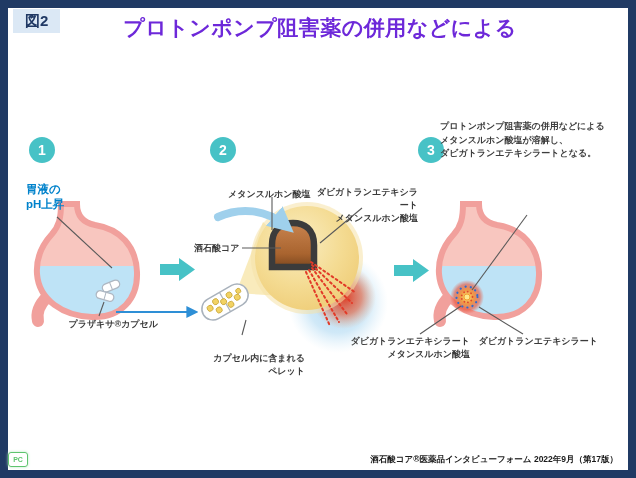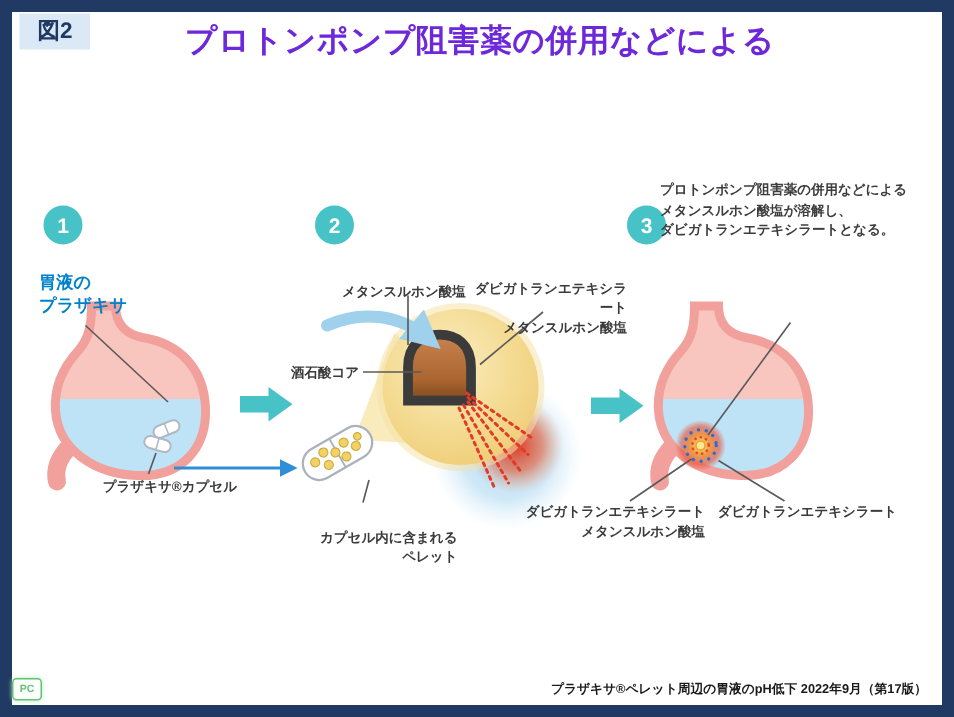--- a/index.html
+++ b/index.html
@@ -172,31 +172,31 @@
     <div class="abs txt step-circle" style="left:21px;top:129px;">1</div>
 
     <div class="abs txt step-circle" style="left:202px;top:129px;">2</div>
 
     <div class="abs txt step-circle" style="left:410px;top:129px;">3</div>
     <div class="abs txt step-text ml" style="left:432px;top:112px;width:190px;">プロトンポンプ阻害薬の併用などによる
 メタンスルホン酸塩が溶解し、
 ダビガトランエテキシラートとなる。</div>
 
     <div class="abs txt ph-blue ml" style="left:18px;top:174px;">胃液の
-プラザキサ</div>
+pH上昇</div>
     <div class="abs txt lbl lbl-c" style="left:40px;top:310px;width:110px;">プラザキサ®カプセル</div>
 
     <div class="abs txt lbl" style="left:220px;top:180px;">メタンスルホン酸塩</div>
     <div class="abs txt lbl lbl-c ml" style="left:300px;top:178px;width:110px;">ダビガトランエテキシラート
 メタンスルホン酸塩</div>
     <div class="abs txt lbl" style="left:186px;top:234px;">酒石酸コア</div>
     <div class="abs txt lbl lbl-c ml" style="left:177px;top:329px;width:120px;margin-top:15px;">カプセル内に含まれる
 ペレット</div>
 
     <div class="abs txt lbl lbl-c ml" style="left:337px;top:327px;width:125px;">ダビガトランエテキシラート
 メタンスルホン酸塩</div>
     <div class="abs txt lbl lbl-c" style="left:460px;top:327px;width:130px;">ダビガトランエテキシラート</div>
 
-    <div class="abs txt footer" style="right:10px;top:446px;width:320px;">プラザキサ®ペレット周辺の胃液のpH低下 2022年9月（第17版）</div>
+    <div class="abs txt footer" style="right:10px;top:446px;width:320px;">酒石酸コア®医薬品インタビューフォーム 2022年9月（第17版）</div>
     <div class="abs txt pc-badge" style="left:0px;top:444px;">PC</div>
 
   </div>
 </div>
 
 </body></html>

